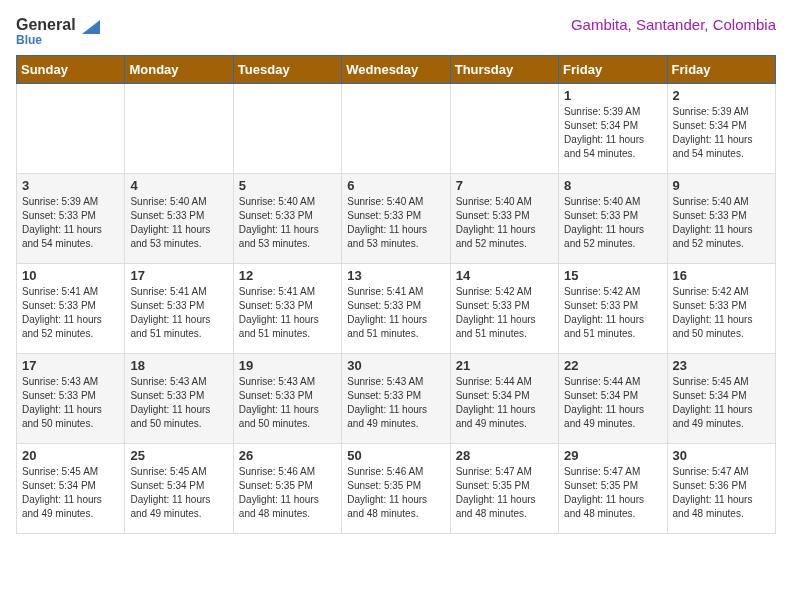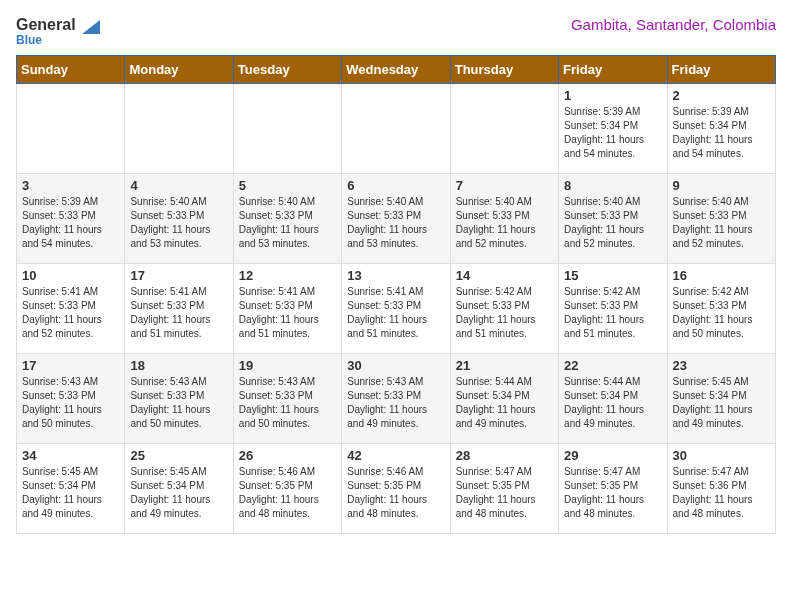--- a/index.html
+++ b/index.html
@@ -211,33 +211,33 @@
           <span class="day-num">22</span>
           <div class="day-info">Sunrise: 5:44 AM<br>Sunset: 5:34 PM<br>Daylight: 11 hours and 49 minutes.</div>
         </td>
         <td>
           <span class="day-num">23</span>
           <div class="day-info">Sunrise: 5:45 AM<br>Sunset: 5:34 PM<br>Daylight: 11 hours and 49 minutes.</div>
         </td>
       </tr>
       <tr>
         <td>
-          <span class="day-num">34</span>
+          <span class="day-num">20</span>
           <div class="day-info">Sunrise: 5:45 AM<br>Sunset: 5:34 PM<br>Daylight: 11 hours and 49 minutes.</div>
         </td>
         <td>
           <span class="day-num">25</span>
           <div class="day-info">Sunrise: 5:45 AM<br>Sunset: 5:34 PM<br>Daylight: 11 hours and 49 minutes.</div>
         </td>
         <td>
           <span class="day-num">26</span>
           <div class="day-info">Sunrise: 5:46 AM<br>Sunset: 5:35 PM<br>Daylight: 11 hours and 48 minutes.</div>
         </td>
         <td>
-          <span class="day-num">42</span>
+          <span class="day-num">50</span>
           <div class="day-info">Sunrise: 5:46 AM<br>Sunset: 5:35 PM<br>Daylight: 11 hours and 48 minutes.</div>
         </td>
         <td>
           <span class="day-num">28</span>
           <div class="day-info">Sunrise: 5:47 AM<br>Sunset: 5:35 PM<br>Daylight: 11 hours and 48 minutes.</div>
         </td>
         <td>
           <span class="day-num">29</span>
           <div class="day-info">Sunrise: 5:47 AM<br>Sunset: 5:35 PM<br>Daylight: 11 hours and 48 minutes.</div>
         </td>

